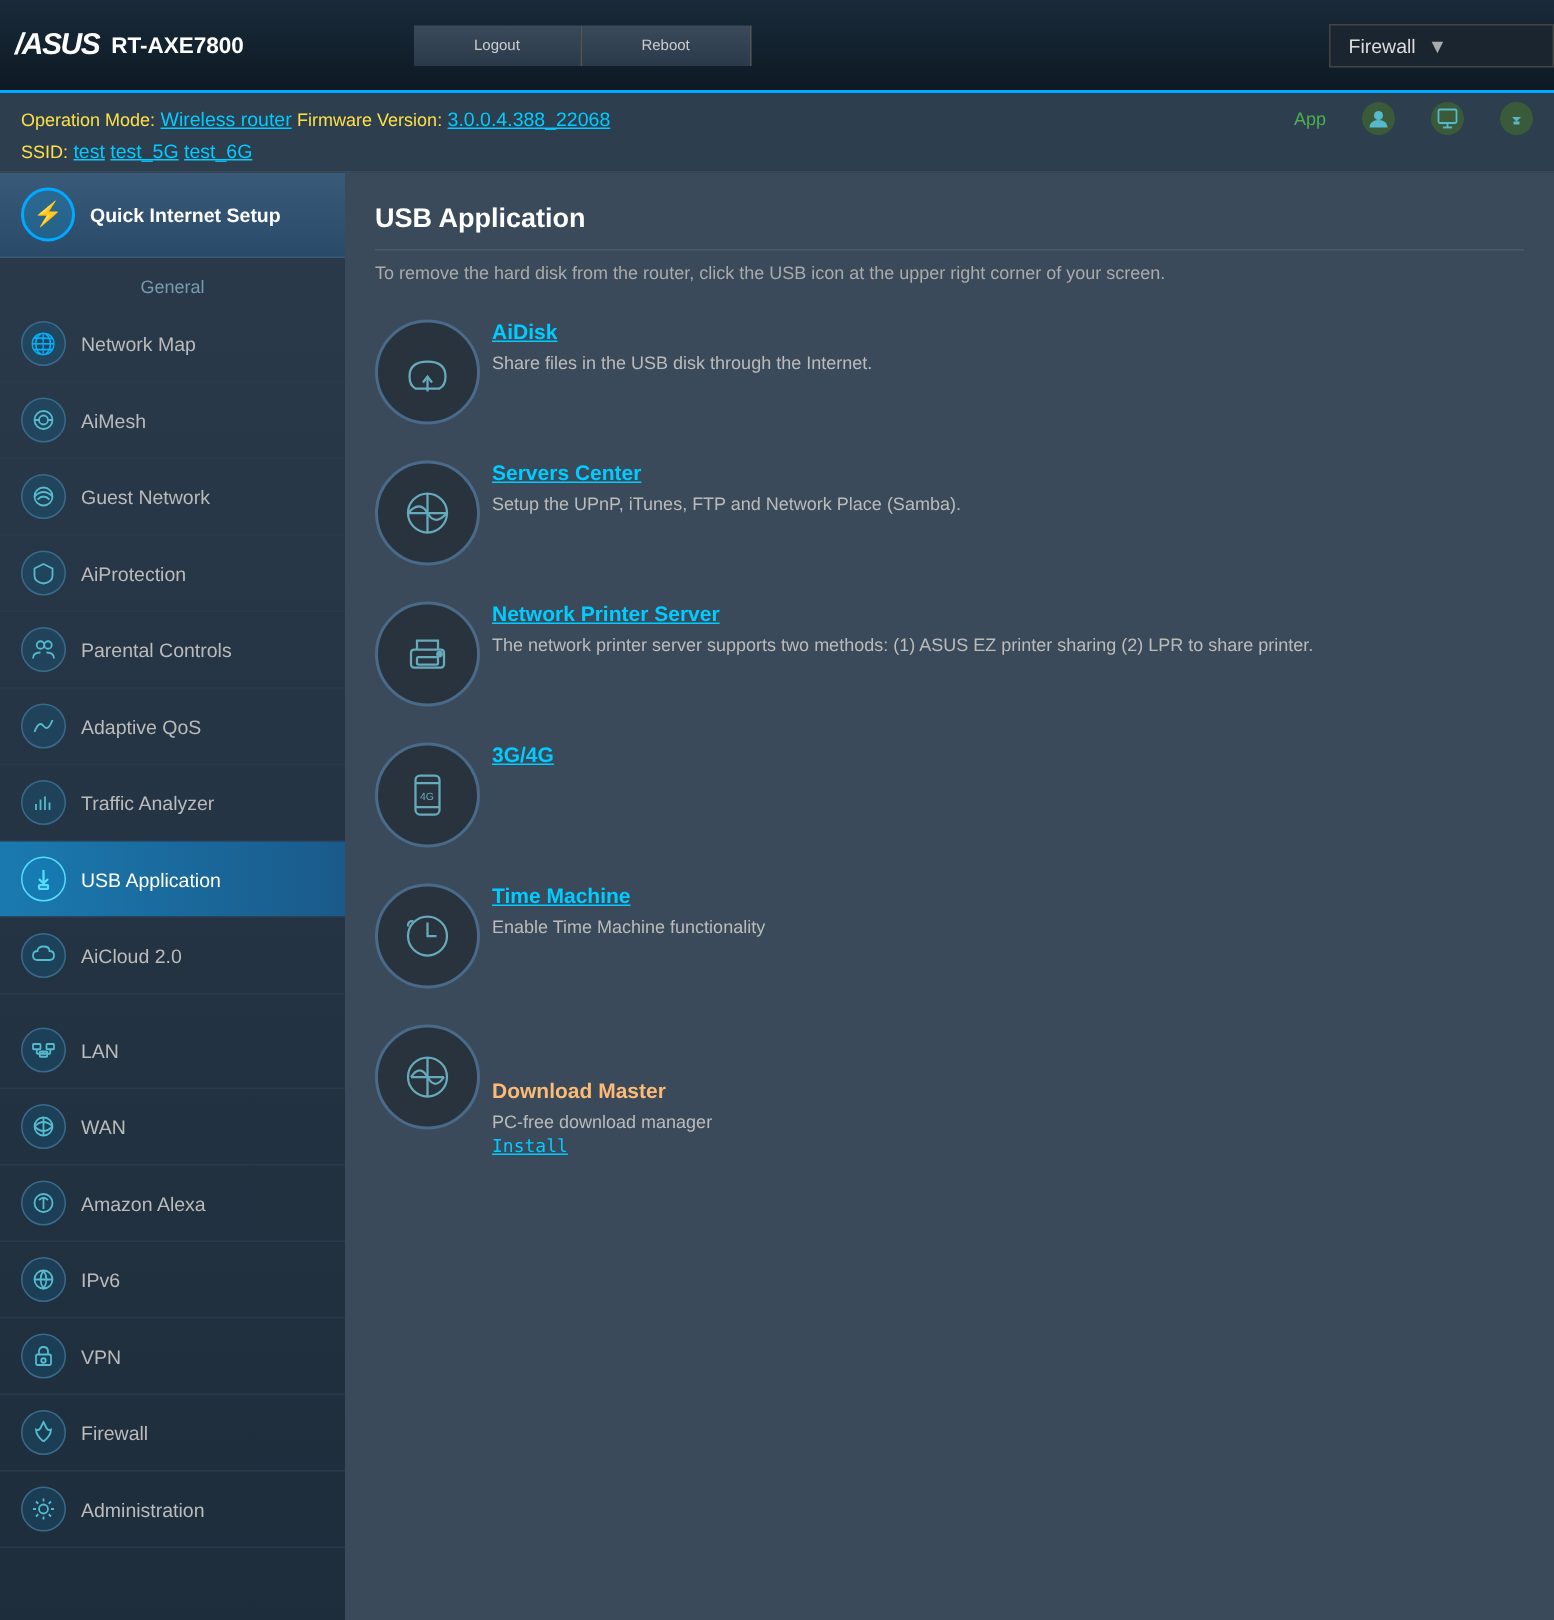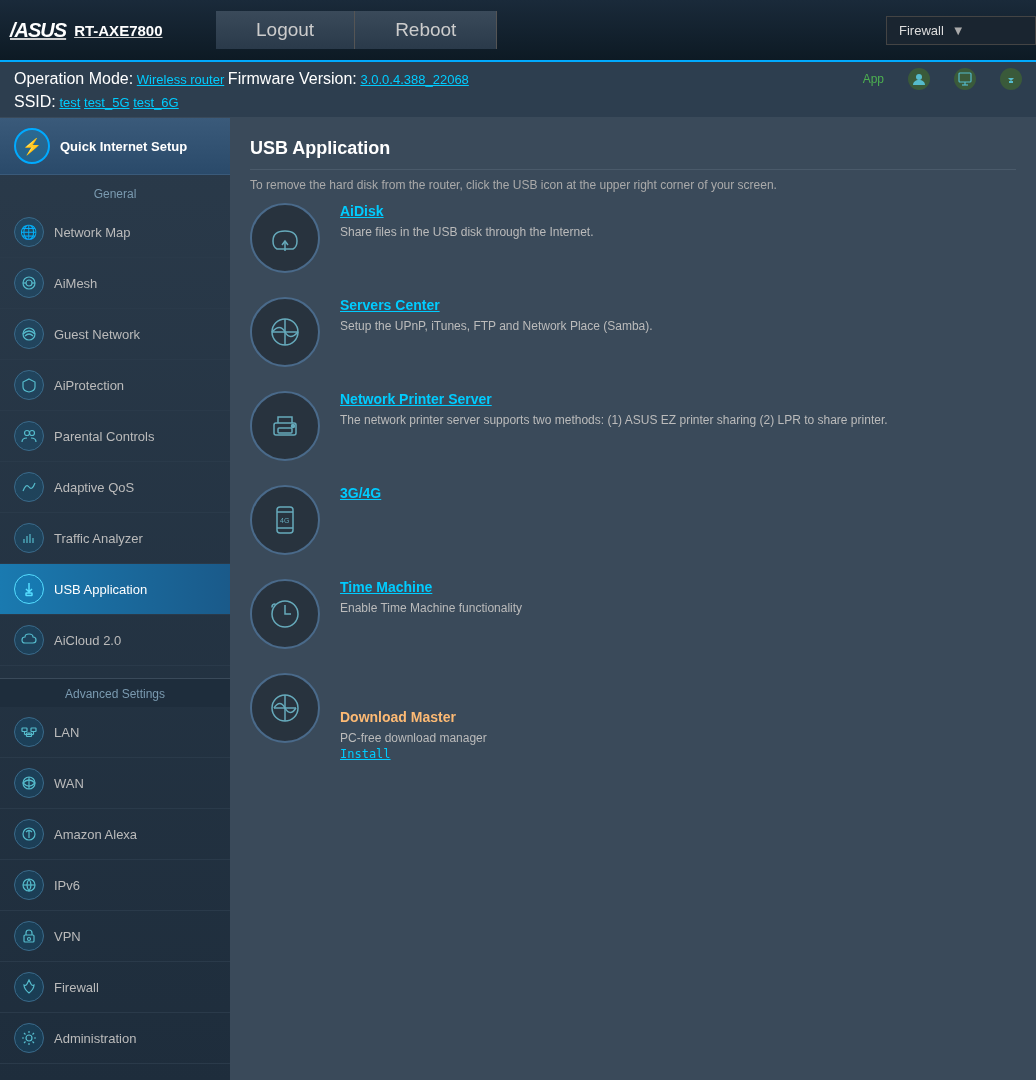--- a/index.html
+++ b/index.html
@@ -15,27 +15,26 @@
 
     
     .top-bar {
       display: flex;
       align-items: center;
       background: linear-gradient(180deg, #1a2a3a 0%, #0d1a24 100%);
       height: 62px;
       border-bottom: 2px solid #0af;
     }
     .logo-area {
-      width: 216px;
+      width: 276px;
       display: flex;
       align-items: center;
       padding-left: 10px;
       gap: 8px;
       flex-shrink: 0;
-      text-decoration: underline;
     }
     .asus-logo {
       color: #fff;
       font-style: italic;
       font-weight: bold;
       font-size: 20px;
       letter-spacing: -1px;
     }
     .model-name {
       color: #fff;
@@ -47,21 +46,21 @@
       gap: 0;
       flex: 1;
       align-items: center;
     }
     .top-nav-btn {
       background: linear-gradient(180deg, #3a4a5a 0%, #2a3a4a 100%);
       color: #ccc;
       border: none;
       padding: 8px 40px;
       cursor: pointer;
-      font-size: 19px;
+      font-size: 10px;
       border-right: 1px solid #555;
     }
     .lang-selector {
       margin-left: auto;
       display: flex;
       align-items: center;
       background: #1a2530;
       border: 1px solid #444;
       padding: 6px 12px;
       color: #ddd;
@@ -78,21 +77,21 @@
       border-bottom: 1px solid #3a4a5a;
       display: flex;
       flex-direction: column;
       gap: 3px;
     }
     .info-bar-top {
       display: flex;
       align-items: center;
       justify-content: space-between;
     }
-    .info-text { color: #ffffff; font-size: 16px; }
+    .info-text { color: #fde047; font-size: 12px; }
     .info-link { color: #0cf; text-decoration: underline; cursor: pointer; }
     .info-icons { display: flex; gap: 24px; align-items: center; }
     .app-label { color: #4caf50; font-size: 12px; }
     .icon-circle {
       width: 22px; height: 22px;
       border-radius: 50%;
       background: #3a5a3a;
       display: flex; align-items: center; justify-content: center;
       cursor: pointer;
     }
@@ -184,28 +183,28 @@
       font-size: 18px;
       color: #fff;
       font-weight: bold;
       margin-bottom: 8px;
       padding-bottom: 10px;
       border-bottom: 1px solid #4a5a6a;
     }
     .page-subtitle {
       color: #aaa;
       font-size: 12px;
-      margin-bottom: 11px;
+      margin-bottom: 24px;
     }
 
     
     .usb-item {
       display: flex;
       align-items: flex-start;
-      gap: 20px;
+      gap: 8px;
       margin-bottom: 24px;
     }
     .usb-icon-circle {
       width: 70px; height: 70px;
       border-radius: 50%;
       background: rgba(0,0,0,0.3);
       border: 2px solid #4a6a8a;
       display: flex; align-items: center; justify-content: center;
       flex-shrink: 0;
       font-size: 28px;
@@ -383,21 +382,20 @@
         <div class="sidebar-icon">
           <svg width="16" height="16" viewBox="0 0 16 16" fill="none" stroke="#5bc" stroke-width="1.2">
               <path d="M4 11 Q1 11 1 8 Q1 5 4 5 Q4 2 8 2 Q12 2 12 5 Q15 5 15 8 Q15 11 12 11 Z"></path>
             </svg>
         </div>
         <span class="sidebar-item-label">AiCloud 2.0</span>
       </div>
     </div>
 
     <div class="sidebar-section">
-      <div class="advanced-title">Advanced Settings</div>
 
       <div class="sidebar-item">
         <div class="sidebar-icon">
           <svg width="16" height="16" viewBox="0 0 16 16" fill="none" stroke="#5bc" stroke-width="1.2">
               <rect x="1" y="4" width="5" height="3.5" rx="0.5"></rect>
               <rect x="10" y="4" width="5" height="3.5" rx="0.5"></rect>
               <rect x="5.5" y="9" width="5" height="3.5" rx="0.5"></rect>
               <line x1="3.5" y1="7.5" x2="3.5" y2="10.5"></line>
               <line x1="12.5" y1="7.5" x2="12.5" y2="10.5"></line>
               <line x1="3.5" y1="10.5" x2="12.5" y2="10.5"></line>

